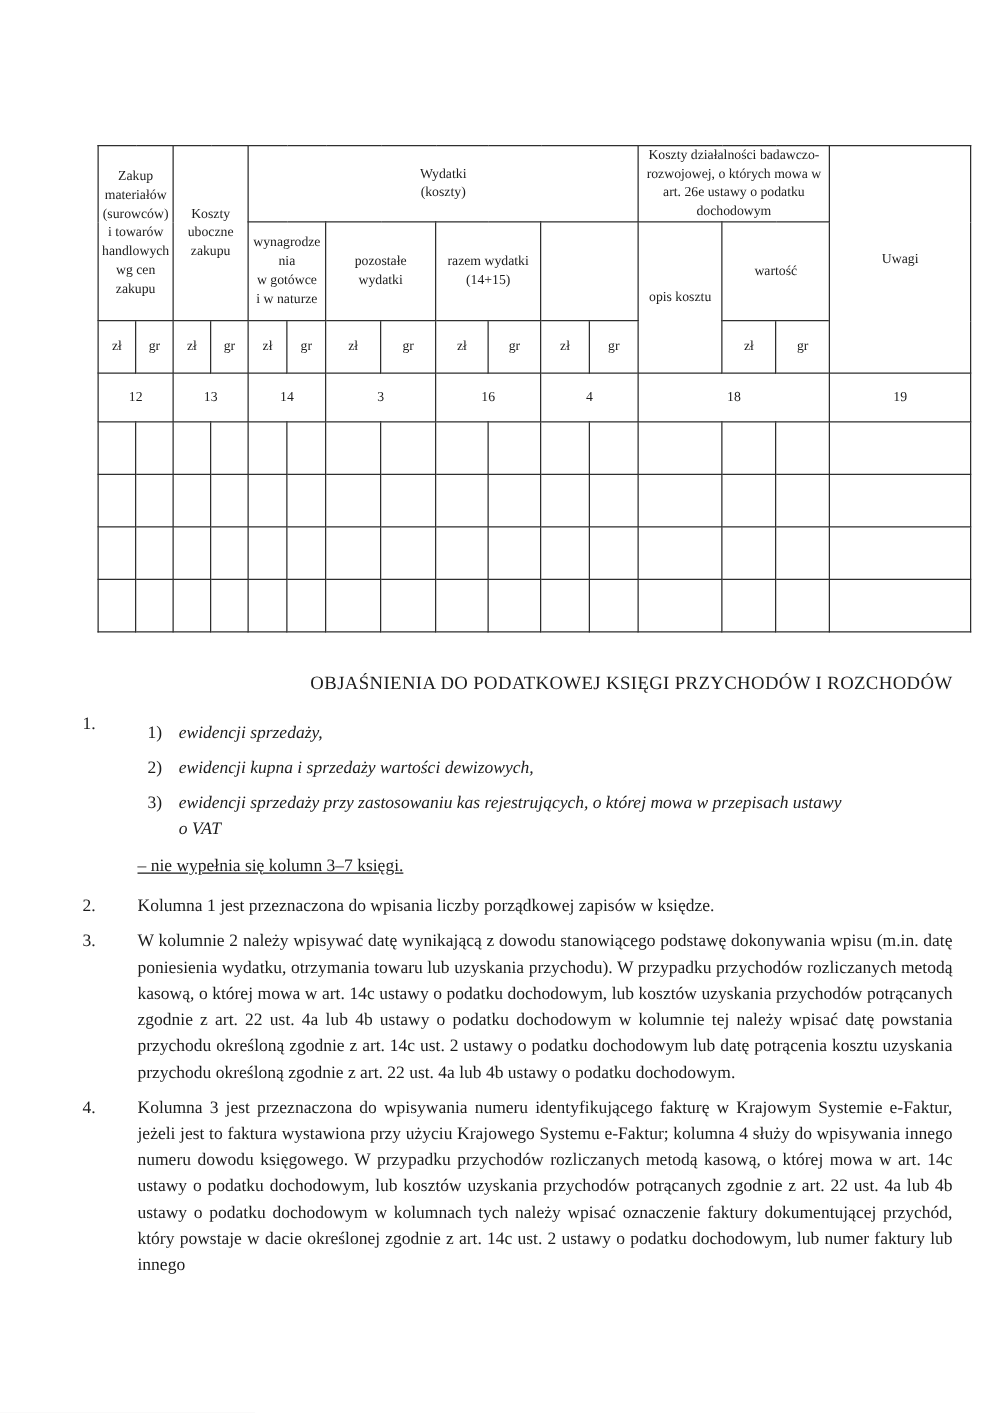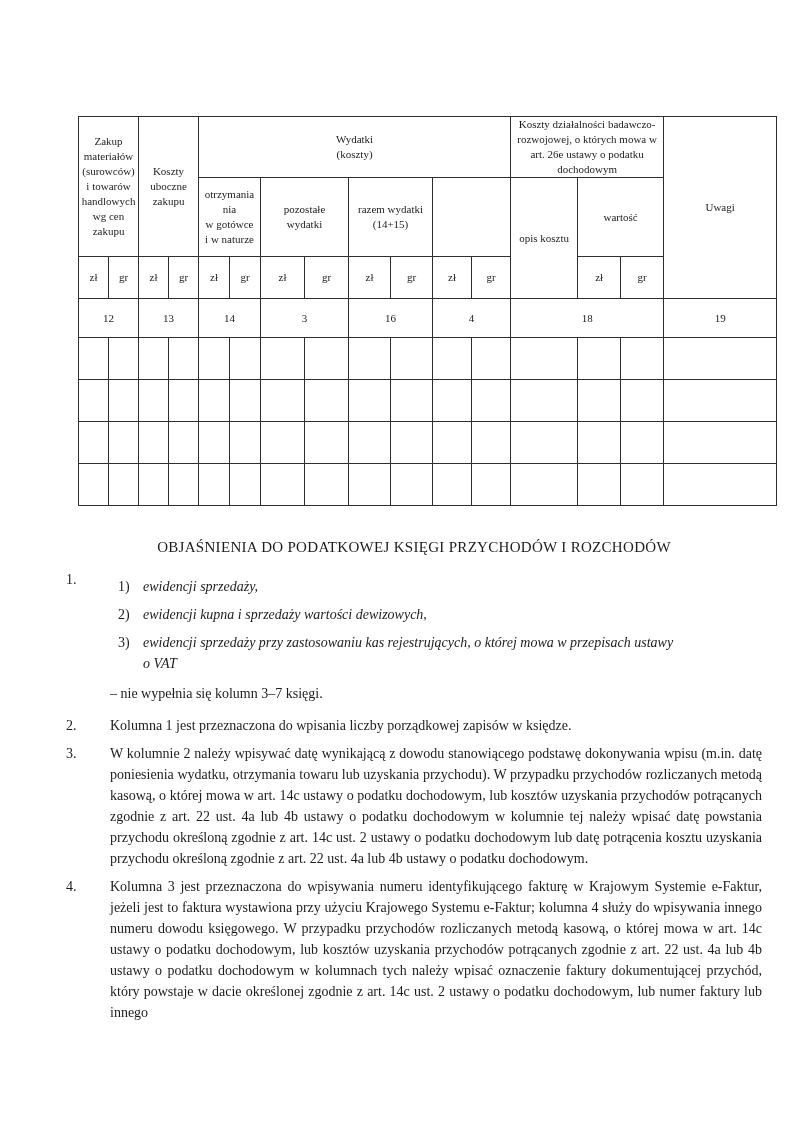--- a/index.html
+++ b/index.html
@@ -35,36 +35,36 @@
   tr.body-row{height:42px;}
   .pre{white-space:pre-line;}
   .br-head{font-size:9.5px;line-height:13px;vertical-align:middle;padding:1px;}
   .unit{font-size:11.5px;vertical-align:top;padding-top:5px;}
   .colnum{font-size:11.5px;vertical-align:top;padding-top:7px;margin-left:40px;}
   .top-pad{vertical-align:top;padding-top:13px;}
 
   
   .expl-heading{
     position:absolute;left:66px;top:538px;width:696px;
-    text-align:center;
+    text-align:right;
     font-size:15px;line-height:19px;
     letter-spacing:0.3px;
   }
   .expl-list{
     position:absolute;left:66px;top:569px;width:696px;
     font-size:14px;line-height:21px;
   }
   .item{display:flex;margin-bottom:7px;}
   .item-num{width:44px;flex:none;}
   .item-body{flex:1;min-width:0;}
   .item-text{text-align:justify;}
   .sub{display:flex;margin:7px 0 7px 8px;}
   .sub-num{width:25px;flex:none;}
   .sub-text{flex:1;white-space:pre-line;text-align:justify;font-style:italic;}
-  .note{margin:9px 0 4px 0;}
+  .note{margin:9px 0 4px 0;text-decoration:underline;}
 </style>
 </head>
 <body>
 
 <div class="page">
 
   <table class="ledger">
     <colgroup>
       <col style="width:30px">
         <col style="width:30px">
@@ -97,21 +97,21 @@
 zakupu</td>
         <td colspan="8" class="pre">Wydatki
 (koszty)</td>
         <td colspan="3" class="pre br-head">Koszty działalności badawczo-
 rozwojowej, o których mowa w
 art. 26e ustawy o podatku
 dochodowym</td>
         <td rowspan="3">Uwagi</td>
       </tr>
       <tr class="rh2">
-        <td colspan="2" class="pre">otrzymania
+        <td colspan="2" class="pre">wynagrodze
 nia
 w gotówce
 i w naturze</td>
         <td colspan="2" class="pre">pozostałe
 wydatki</td>
         <td colspan="2" class="pre">razem wydatki
 (14+15)</td>
         <td colspan="2"></td>
         <td rowspan="2" class="top-pad">opis kosztu</td>
         <td colspan="2" class="top-pad">wartość</td>

